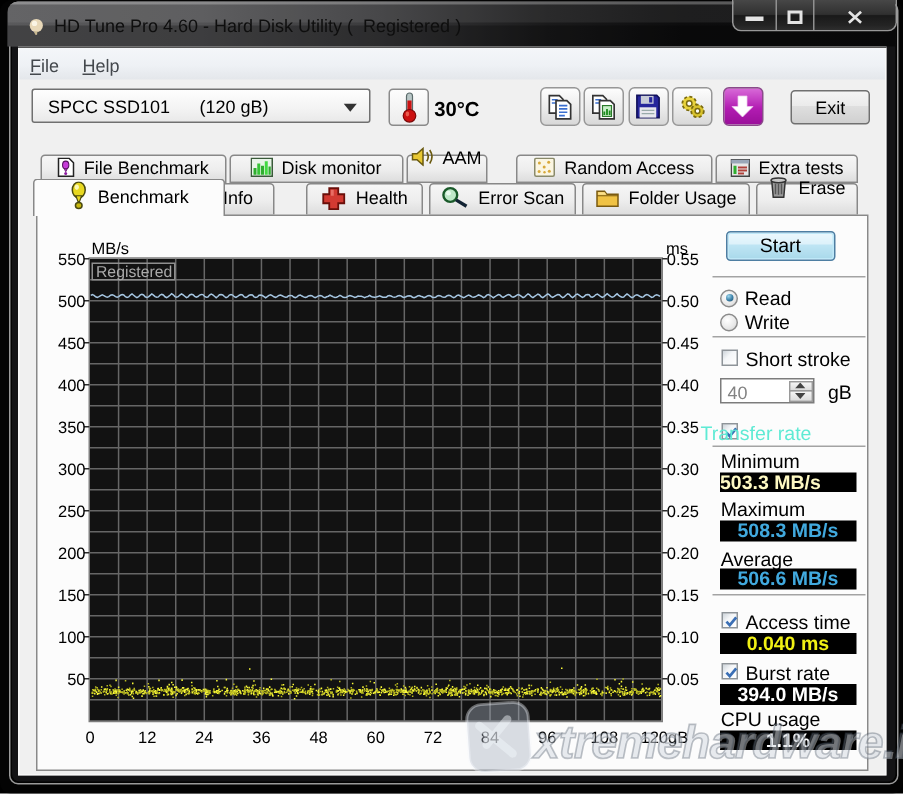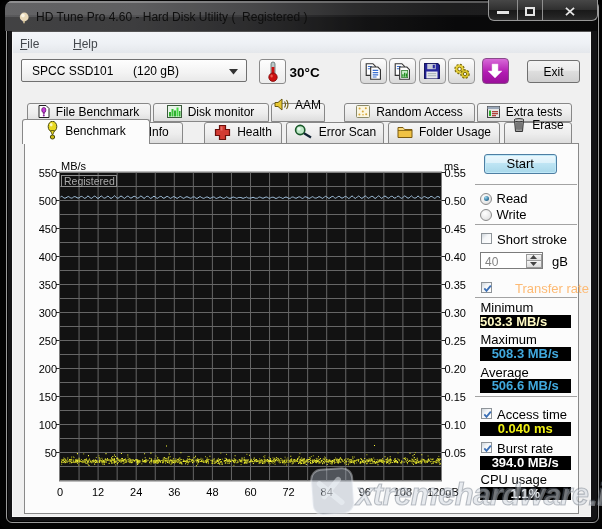--- a/index.html
+++ b/index.html
@@ -24,21 +24,21 @@
     </div>
     <div style="width:55px;height:100%;border-left:1px solid #909090;display:flex;justify-content:center">
       <svg width="10" height="9" viewBox="0 0 11 10" style="margin-top:7px">
         <path d="M1 1 L10 9 M10 1 L1 9" stroke="#e4e4e4" stroke-width="2"></path>
       </svg>
     </div>
   </div>
 <div style="position:absolute;left:12px;top:31px;width:579px;height:485.5px;background:#f0f0f0;border-top:1px solid #555;box-shadow:0 0 0 1px rgba(255,255,255,.55) inset"></div>
 <div style="position:absolute;left:13px;top:32px;width:577px;height:21px;background:linear-gradient(180deg,#f4f6f9,#eef1f5 55%,#e4e7eb)"></div>
 <div style="position:absolute;z-index:5;left:20px;top:36.5px;font:12px 'Liberation Sans', sans-serif;color:#44484d;white-space:nowrap;"><u>F</u>ile</div>
-<div style="position:absolute;z-index:5;left:55px;top:36.5px;font:12px 'Liberation Sans', sans-serif;color:#44484d;white-space:nowrap;margin-left:18px;"><u>H</u>elp</div>
+<div style="position:absolute;z-index:5;left:55px;top:36.5px;font:12px 'Liberation Sans', sans-serif;color:#44484d;white-space:nowrap;"><u>H</u>elp</div>
 <div style="position:absolute;left:21px;top:59px;width:226px;height:23px;border:1px solid #707070;border-radius:2px;background:linear-gradient(180deg,#fefefe,#f3f3f3 60%,#e9e9e9)">
     <span style="position:absolute;left:10px;top:4px;font:12px 'Liberation Sans', sans-serif">SPCC SSD101</span>
     <span style="position:absolute;left:111px;top:4px;font:12px 'Liberation Sans', sans-serif">(120 gB)</span>
     <svg width="9" height="6" viewBox="0 0 9 6" style="position:absolute;right:8px;top:9px">
       <path d="M0 0h9L4.5 5.5z" fill="#333"></path>
     </svg>
   </div>
 <div style="position:absolute;left:259px;top:59px;width:27px;height:25px;border:1px solid #8a8a8a;border-radius:3px;background:linear-gradient(180deg,#fdfdfd,#ececec);display:flex;align-items:center;justify-content:center">
     <svg width="12" height="21" viewBox="0 0 12 21">
       <rect x="4" y="1" width="4" height="13" rx="2" fill="#b9c7c7" stroke="#5a6a6a" stroke-width=".8"></rect>
@@ -284,21 +284,21 @@
         <path d="M0 0h7L3.5 4z" fill="#444"></path>
       </svg>
     </div>
   </div>
 <div style="position:absolute;z-index:5;left:552px;top:254px;font:13px 'Liberation Sans', sans-serif;color:#000;white-space:nowrap;">gB</div>
 <div style="position:absolute;z-index:5;left:480.5px;top:282px;width:11px;height:11px;border:1px solid #8e9499;background:linear-gradient(135deg,#cdd4da,#f4f6f8 40%,#fff);box-sizing:border-box">
     <svg width="11" height="11" style="position:absolute;left:0;top:0" viewBox="0 0 11 11">
       <path d="M2.3 5.4 L4.5 7.8 L8.8 2.6" fill="none" stroke="#3b6fb5" stroke-width="1.8"></path>
     </svg>
   </div>
-<div style="position:absolute;z-index:5;left:515px;top:281px;font:13px 'Liberation Sans', sans-serif;color:#fdba74;white-space:nowrap;">Transfer rate</div>
+<div style="position:absolute;z-index:5;left:467px;top:281px;font:13px 'Liberation Sans', sans-serif;color:#5eead4;white-space:nowrap;">Transfer rate</div>
 <div style="position:absolute;z-index:5;left:480.5px;top:299.5px;font:13px 'Liberation Sans', sans-serif;color:#000;white-space:nowrap;">Minimum</div>
 <div style="position:absolute;z-index:5;left:480px;top:314.5px;width:90.5px;height:13.5px;background:#000;color:#fef9c3;font:bold 13px 'Liberation Sans', sans-serif;text-align:left;line-height:13.5px">503.3 MB/s</div>
 <div style="position:absolute;z-index:5;left:480.5px;top:332px;font:13px 'Liberation Sans', sans-serif;color:#000;white-space:nowrap;">Maximum</div>
 <div style="position:absolute;z-index:5;left:480px;top:347px;width:90.5px;height:13.5px;background:#000;color:#41a9de;font:bold 13px 'Liberation Sans', sans-serif;text-align:center;line-height:13.5px">508.3 MB/s</div>
 <div style="position:absolute;z-index:5;left:480.5px;top:364.5px;font:13px 'Liberation Sans', sans-serif;color:#000;white-space:nowrap;">Average</div>
 <div style="position:absolute;z-index:5;left:480px;top:379px;width:90.5px;height:13.5px;background:#000;color:#41a9de;font:bold 13px 'Liberation Sans', sans-serif;text-align:center;line-height:13.5px">506.6 MB/s</div>
 <div style="position:absolute;z-index:5;left:480.5px;top:408px;width:11px;height:11px;border:1px solid #8e9499;background:linear-gradient(135deg,#cdd4da,#f4f6f8 40%,#fff);box-sizing:border-box">
     <svg width="11" height="11" style="position:absolute;left:0;top:0" viewBox="0 0 11 11">
       <path d="M2.3 5.4 L4.5 7.8 L8.8 2.6" fill="none" stroke="#3b6fb5" stroke-width="1.8"></path>
     </svg>

